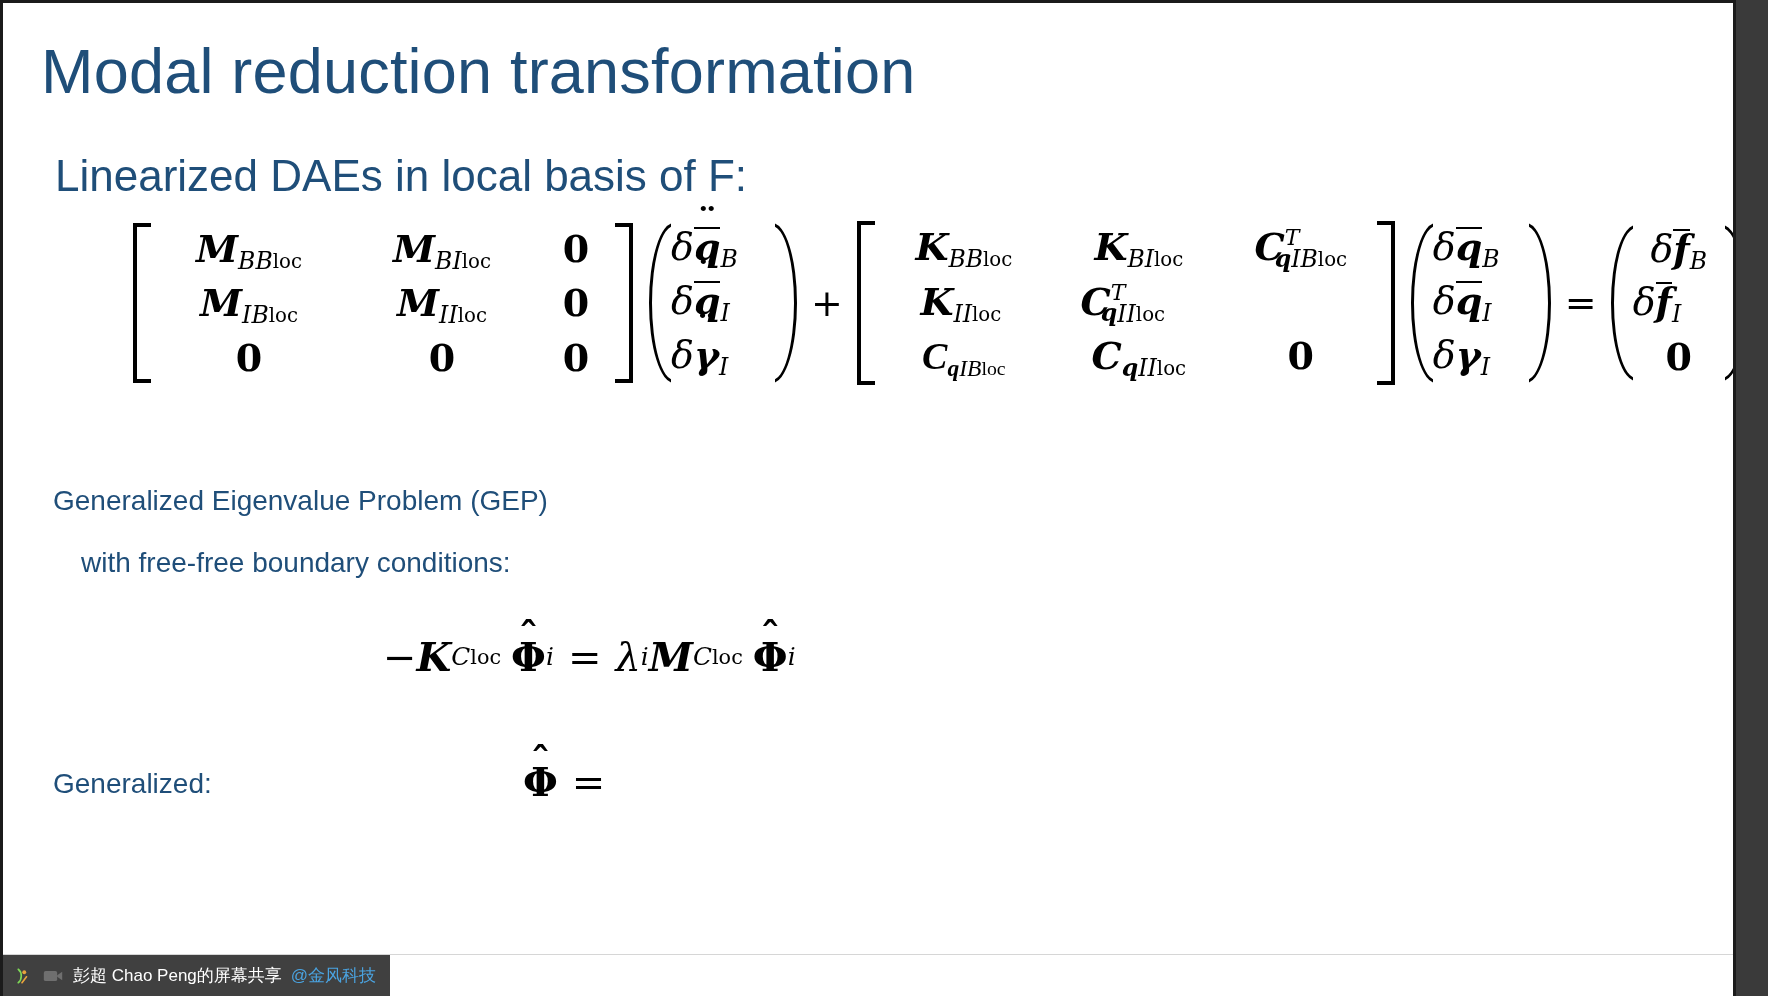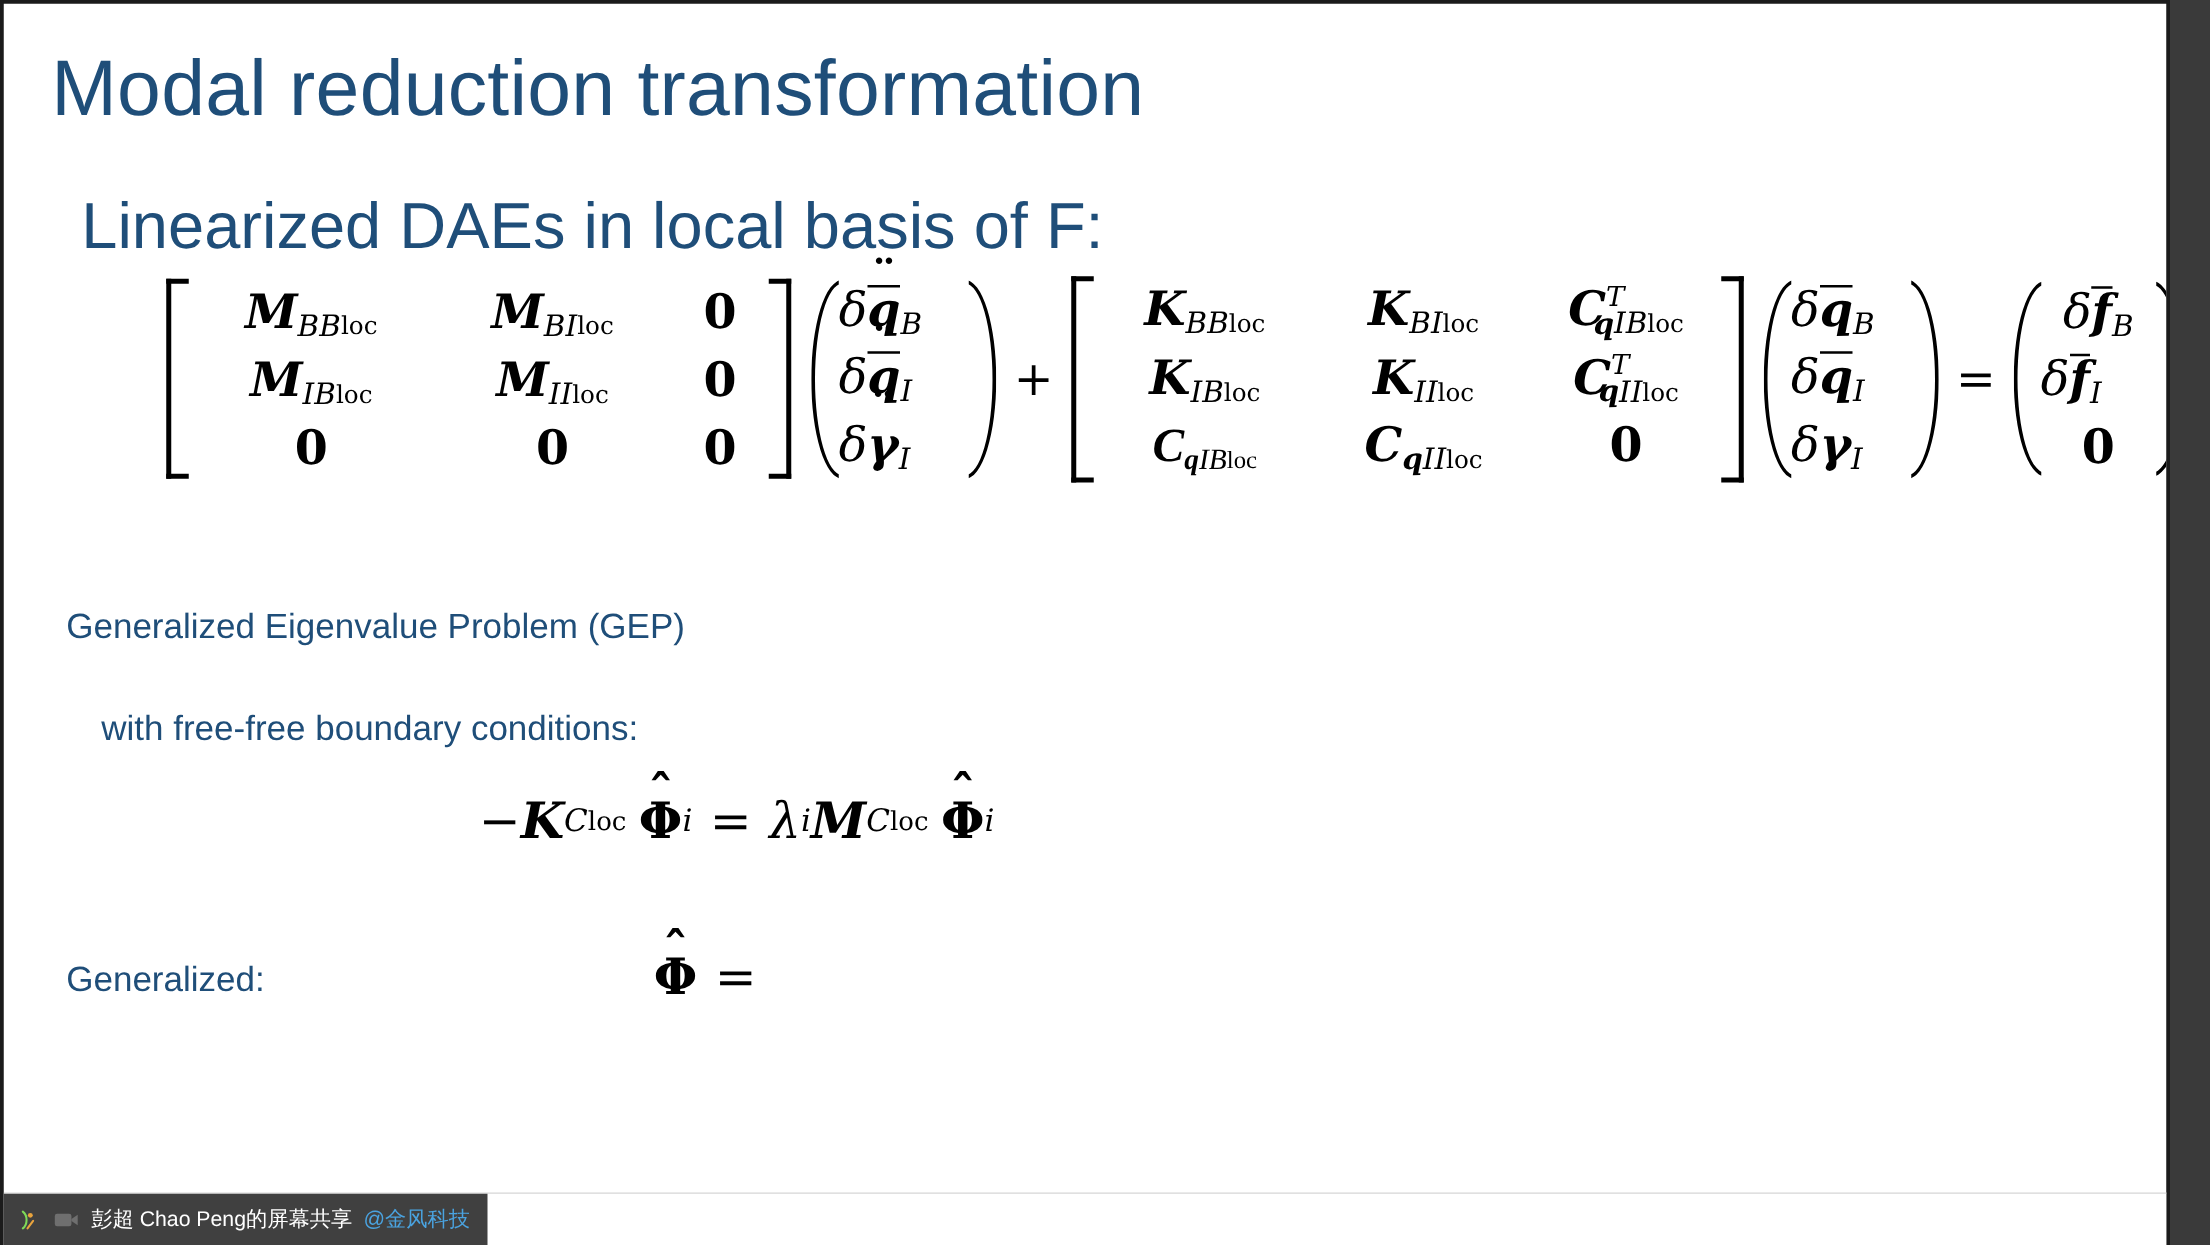--- a/index.html
+++ b/index.html
@@ -31,32 +31,32 @@
     white-space: nowrap;
     font-weight: 400;
   }
   .heading-blue {
     position: absolute;
     color: #1f4e79;
     white-space: nowrap;
     font-weight: 400;
   }
   #subtitle-linearized {
-    left: 62px;
+    left: 52px;
     top: 148px;
-    font-size: 52px;
+    font-size: 44px;
   }
   #gep-label {
     left: 50px;
     top: 482px;
     font-size: 28px;
   }
   #gep-sublabel {
     left: 78px;
-    top: 564px;
+    top: 544px;
     font-size: 28px;
   }
   #eigenvectors-label {
     left: 50px;
     top: 765px;
     font-size: 28px;
   }
   .mi {           
     font-style: italic;
   }
@@ -257,21 +257,20 @@
 
     <span class="grouped">
       <span class="bracket sq-l"></span>
       <span class="cells">
         <span class="row">
           <span class="cell" style="width:178px;"><span class="mb">K</span><span class="sub">BB</span><span class="subsub">loc</span></span>
           <span class="cell" style="width:172px;"><span class="mb">K</span><span class="sub">BI</span><span class="subsub">loc</span></span>
           <span class="cell" style="width:152px;"><span class="mb">C</span><span class="sup">T</span><span class="sub" style="margin-left:-1.05em; font-weight:bold;">q</span><span class="sub">IB</span><span class="subsub">loc</span></span>
         </span>
         <span class="row">
-          <span class="cell" style="width:178px;"><span class="mb">K</span><span class="sub">IB</span><span class="subsub">loc</span></span>
           <span class="cell" style="width:172px;"><span class="mb">K</span><span class="sub">II</span><span class="subsub">loc</span></span>
           <span class="cell" style="width:152px;"><span class="mb">C</span><span class="sup">T</span><span class="sub" style="margin-left:-1.05em; font-weight:bold;">q</span><span class="sub">II</span><span class="subsub">loc</span></span>
         </span>
         <span class="row">
           <span class="cell" style="width:178px;font-family:Liberation Serif, serif;"><span class="mb">C</span><span class="sub" style="font-weight:bold;">q</span><span class="sub">IB</span><span class="subsub">loc</span></span>
           <span class="cell" style="width:172px;"><span class="mb">C</span><span class="sub" style="font-weight:bold;">q</span><span class="sub">II</span><span class="subsub">loc</span></span>
           <span class="cell" style="width:152px;"><span class="mup">0</span></span>
         </span>
       </span>
       <span class="bracket sq-r"></span>

